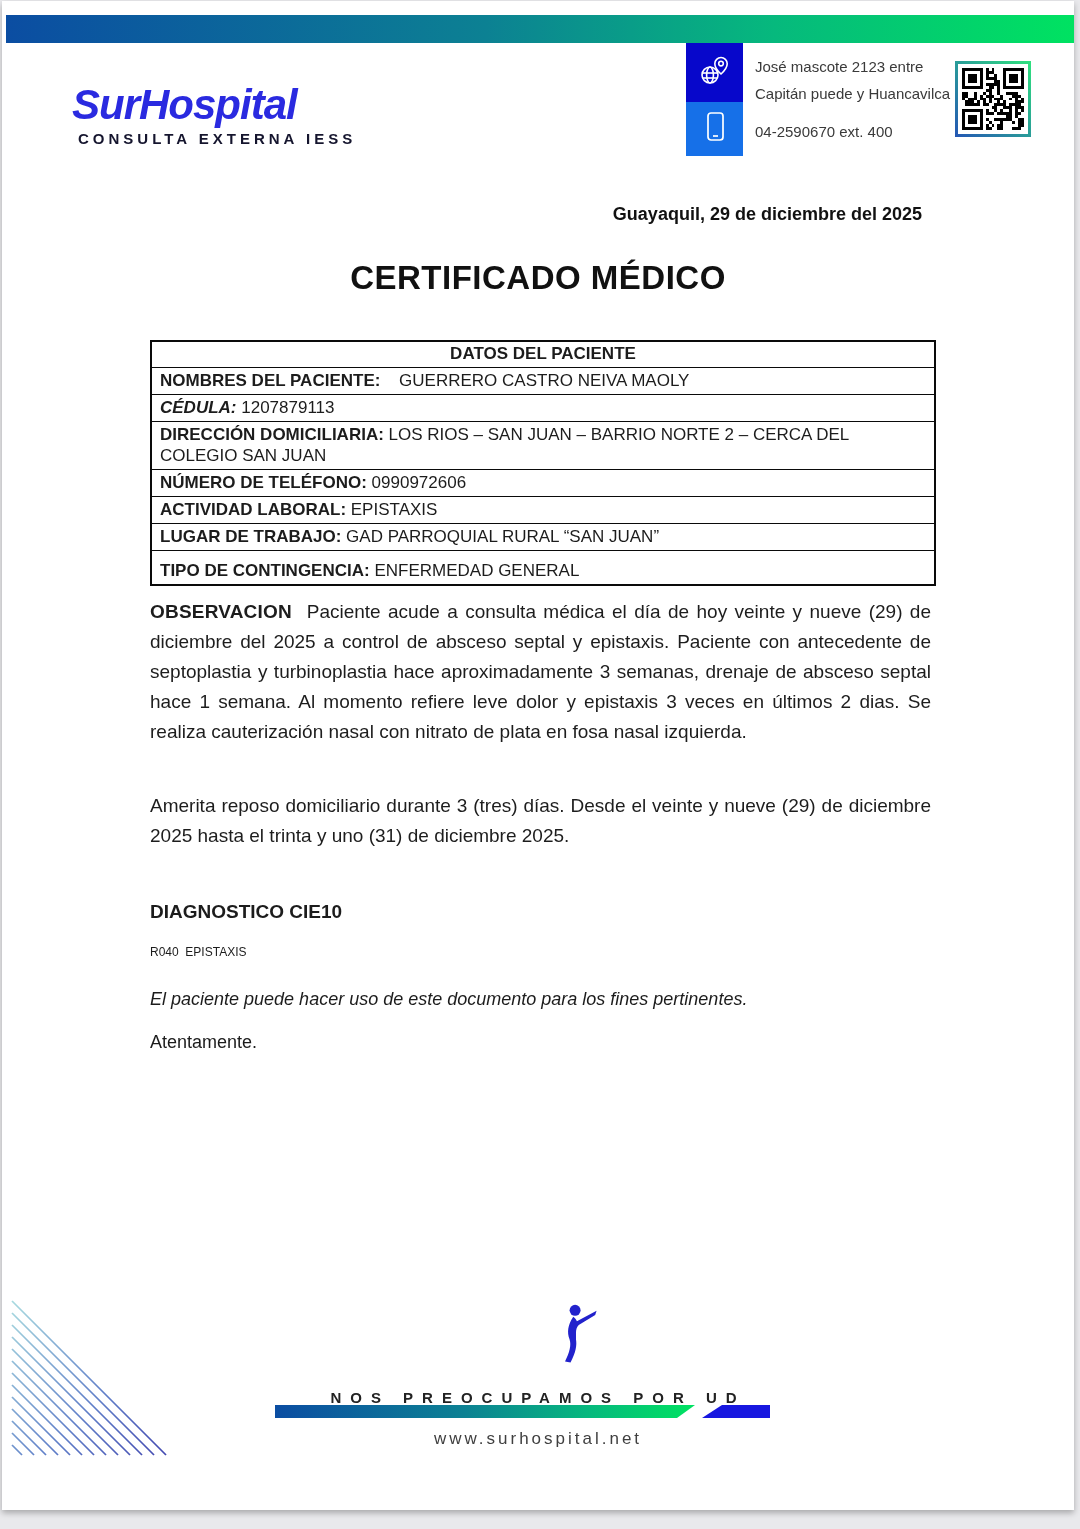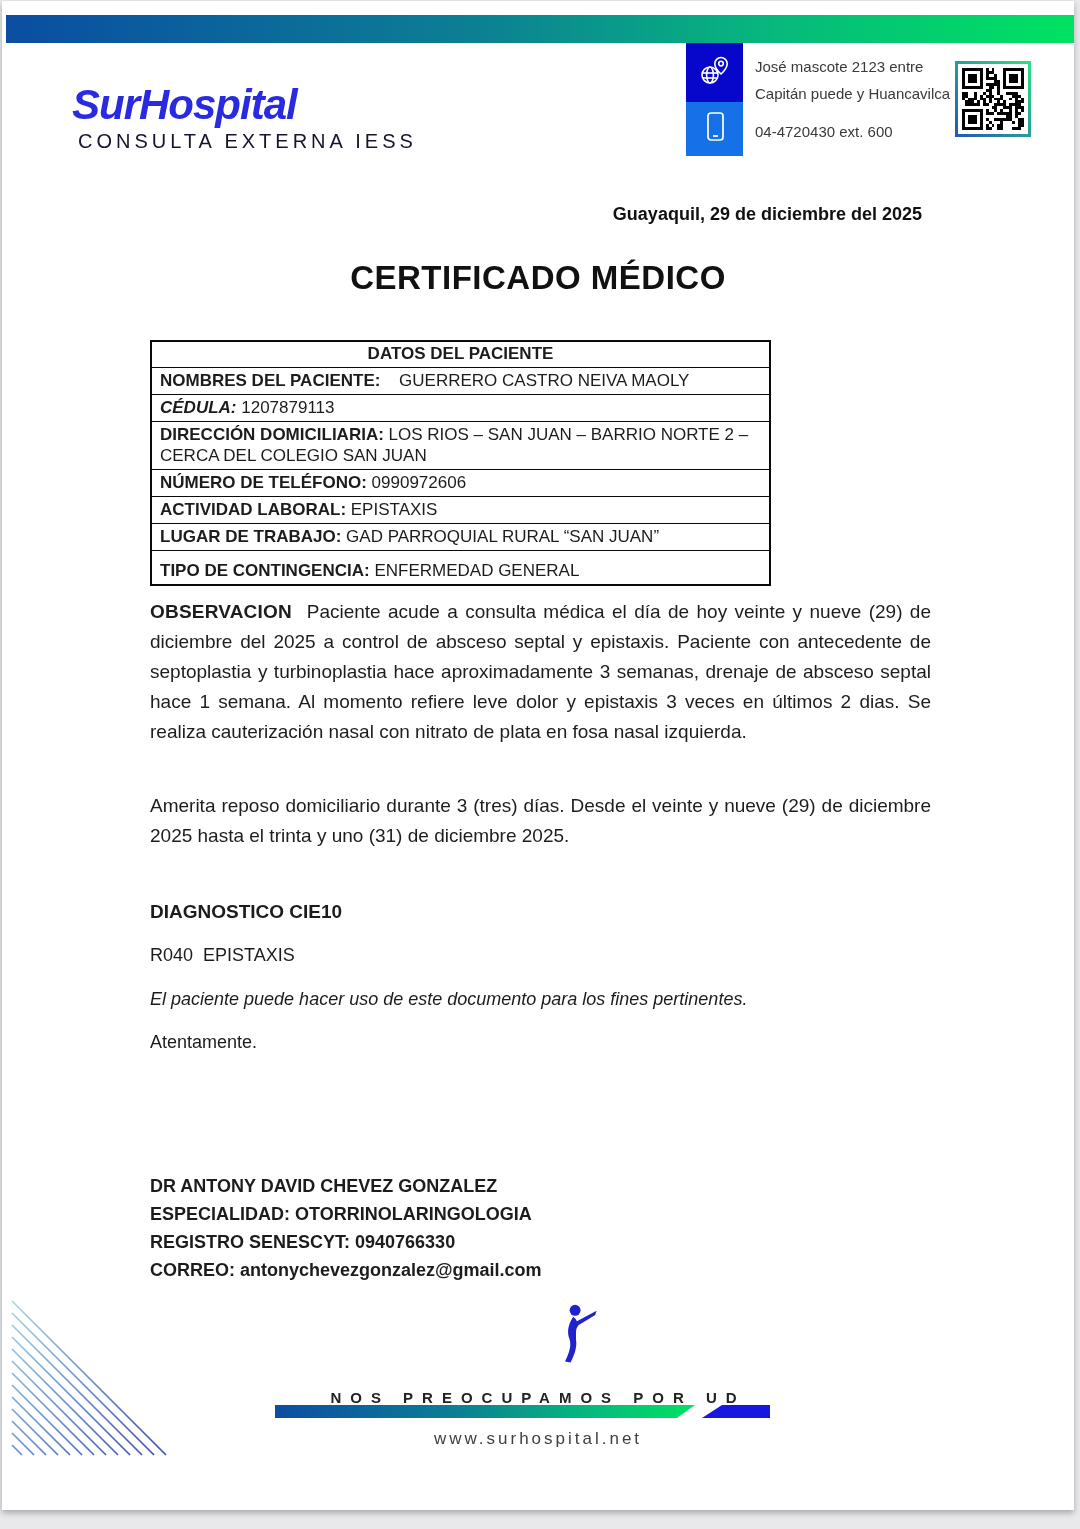--- a/index.html
+++ b/index.html
@@ -16,52 +16,52 @@
     background:#ffffff;
     box-shadow:0 3px 6px rgba(0,0,0,.28);
   }
   .abs{position:absolute;}
 
   
   .topbar{left:4px;top:14px;right:0;height:28px;
     background:linear-gradient(90deg,#0b4da2 0%,#0c8193 45%,#06b97d 72%,#00e261 100%);}
   .logo-main{left:70px;top:80px;font-size:42px;font-weight:bold;font-style:italic;
     color:#2a2ae0;letter-spacing:-1px;white-space:nowrap;}
-  .logo-sub{left:76px;top:129px;font-size:20px;font-weight:normal;letter-spacing:4px;
+  .logo-sub{left:76px;top:129px;font-size:15px;font-weight:bold;letter-spacing:4px;
     color:#15152e;white-space:nowrap;}
   .sq{width:57px;display:flex;align-items:center;justify-content:center;}
   .sq-loc{left:684px;top:42px;height:59px;background:#0707cb;}
   .sq-phone{left:684px;top:101px;height:54px;background:#1670e8;}
   .addr{left:753px;top:52px;font-size:15px;color:#3a3a3a;line-height:27px;white-space:nowrap;}
   .phone-txt{left:753px;top:122px;font-size:15px;color:#3a3a3a;white-space:nowrap;}
   .qr-wrap{left:953px;top:60px;padding:3px;
     background:linear-gradient(45deg,#2456b4,#2fe27e);}
   .qr-inner{background:#fff;padding:4px;line-height:0;}
 
   
   .date-line{top:203px;right:152px;font-size:18px;font-weight:700;color:#111;}
   .doc-title{top:258px;left:0;right:0;text-align:center;font-size:33px;font-weight:700;
     color:#111;letter-spacing:.5px;}
 
-  .ptable{left:148px;top:339px;width:621px;border:2px solid #0a0a0a;box-sizing:border-box;}
+  .ptable{left:148px;top:339px;width:786px;border:2px solid #0a0a0a;box-sizing:border-box;}
   .thead{text-align:center;font-weight:700;font-size:17px;padding:2px 0 3px 0;
     border-bottom:1.5px solid #0a0a0a;}
   .prow{border-bottom:1.5px solid #0a0a0a;padding:2px 8px 3px 8px;font-size:17px;
     line-height:21px;white-space:pre-wrap;}
   .prow:last-child{border-bottom:none;margin-top:7px;}
   .plabel{font-weight:700;}
   .plabel.it{font-style:italic;}
   .prow:first-child .pval{padding-left:14px;}
 
   .obs{left:148px;top:596px;width:781px;font-size:19px;line-height:30px;
     text-align:justify;color:#1d1d1d;}
   .obs b{letter-spacing:.2px;}
   .obs-p2{top:790px;}
   .diag-h{left:148px;top:900px;font-size:19px;font-weight:700;}
-  .diag-c{left:148px;top:944px;font-size:18px;white-space:pre;}
+  .diag-c{left:148px;top:944px;font-size:12px;white-space:pre;}
   .note{left:148px;top:988px;font-size:18px;font-style:italic;}
   .salut{left:148px;top:1031px;font-size:18px;}
   .doctor{left:148px;top:1171px;font-size:18px;font-weight:700;line-height:28px;}
 
   
   .fig{left:551px;top:1302px;}
   .slogan{top:1388px;left:0;right:0;text-align:center;font-size:15px;font-weight:600;
     letter-spacing:9px;color:#222;}
   .fbar{top:1404px;left:273px;width:420px;height:13px;
     background:linear-gradient(90deg,#0b4da2 0%,#0c8193 45%,#06b97d 75%,#00e261 100%);
@@ -99,21 +99,21 @@
       <svg width="30" height="34" viewBox="0 0 30 34" fill="none" stroke="#ffffff" stroke-width="1.7">
         <rect x="8" y="3" width="15" height="27" rx="3"></rect>
         <line x1="13" y1="26" x2="18" y2="26"></line>
       </svg>
     </span>
   </div>
   <div class="abs addr">
     <div>José mascote 2123 entre</div>
     <div>Capitán puede y Huancavilca</div>
   </div>
-  <div class="abs phone-txt">04-4720430 ext. 600</div>
+  <div class="abs phone-txt">04-2590670 ext. 400</div>
 
   <div class="abs qr-wrap">
     <div class="qr-inner">
       <svg width="62" height="62" viewBox="0 0 21 21" shape-rendering="crispEdges">
           <rect x="8" y="0" width="1" height="1" fill="#000"></rect>
           <rect x="10" y="0" width="1" height="1" fill="#000"></rect>
           <rect x="8" y="1" width="1" height="1" fill="#000"></rect>
           <rect x="9" y="1" width="1" height="1" fill="#000"></rect>
           <rect x="10" y="1" width="1" height="1" fill="#000"></rect>
           <rect x="8" y="2" width="1" height="1" fill="#000"></rect>
@@ -280,26 +280,20 @@
 
   <div class="abs obs"><b>OBSERVACION</b>&nbsp;&nbsp;<span>Paciente acude a consulta médica el día de hoy veinte y nueve (29) de diciembre del 2025 a control de absceso septal y epistaxis. Paciente con antecedente de septoplastia y turbinoplastia hace aproximadamente 3 semanas, drenaje de absceso septal hace 1 semana. Al momento refiere leve dolor y epistaxis 3 veces en últimos 2 dias. Se realiza cauterización nasal con nitrato de plata en fosa nasal izquierda.</span></div>
   <div class="abs obs obs-p2">Amerita reposo domiciliario durante 3 (tres) días. Desde el veinte y nueve (29) de diciembre 2025 hasta el trinta y uno (31) de diciembre 2025.</div>
 
   <div class="abs diag-h">DIAGNOSTICO CIE10</div>
   <div class="abs diag-c">R040  EPISTAXIS</div>
 
   <div class="abs note">El paciente puede hacer uso de este documento para los fines pertinentes.</div>
   <div class="abs salut">Atentamente.</div>
 
-  <div class="abs doctor">
-    <div>DR ANTONY DAVID CHEVEZ GONZALEZ</div>
-    <div>ESPECIALIDAD: OTORRINOLARINGOLOGIA</div>
-    <div>REGISTRO SENESCYT: 0940766330</div>
-    <div>CORREO: antonychevezgonzalez@gmail.com</div>
-  </div>
 
   <div class="abs fig">
     <svg width="46" height="64" viewBox="0 0 50 70" fill="#2222cc">
       <circle cx="24" cy="8" r="6"></circle>
       <path d="M22 15 C16 24 15 32 18 40 C20 46 18 54 13 64 L19 65 C25 54 26 46 25 40 L25 32 C25 29 26 26 28 24 L46 13 L47.5 8.5 L26 20 C25.2 18 23.8 16.2 22 15 Z"></path>
     </svg>
   </div>
   <div class="abs slogan">NOS PREOCUPAMOS POR UD</div>
   <div class="abs fbar"></div>
   <div class="abs fbar-blue"></div>

